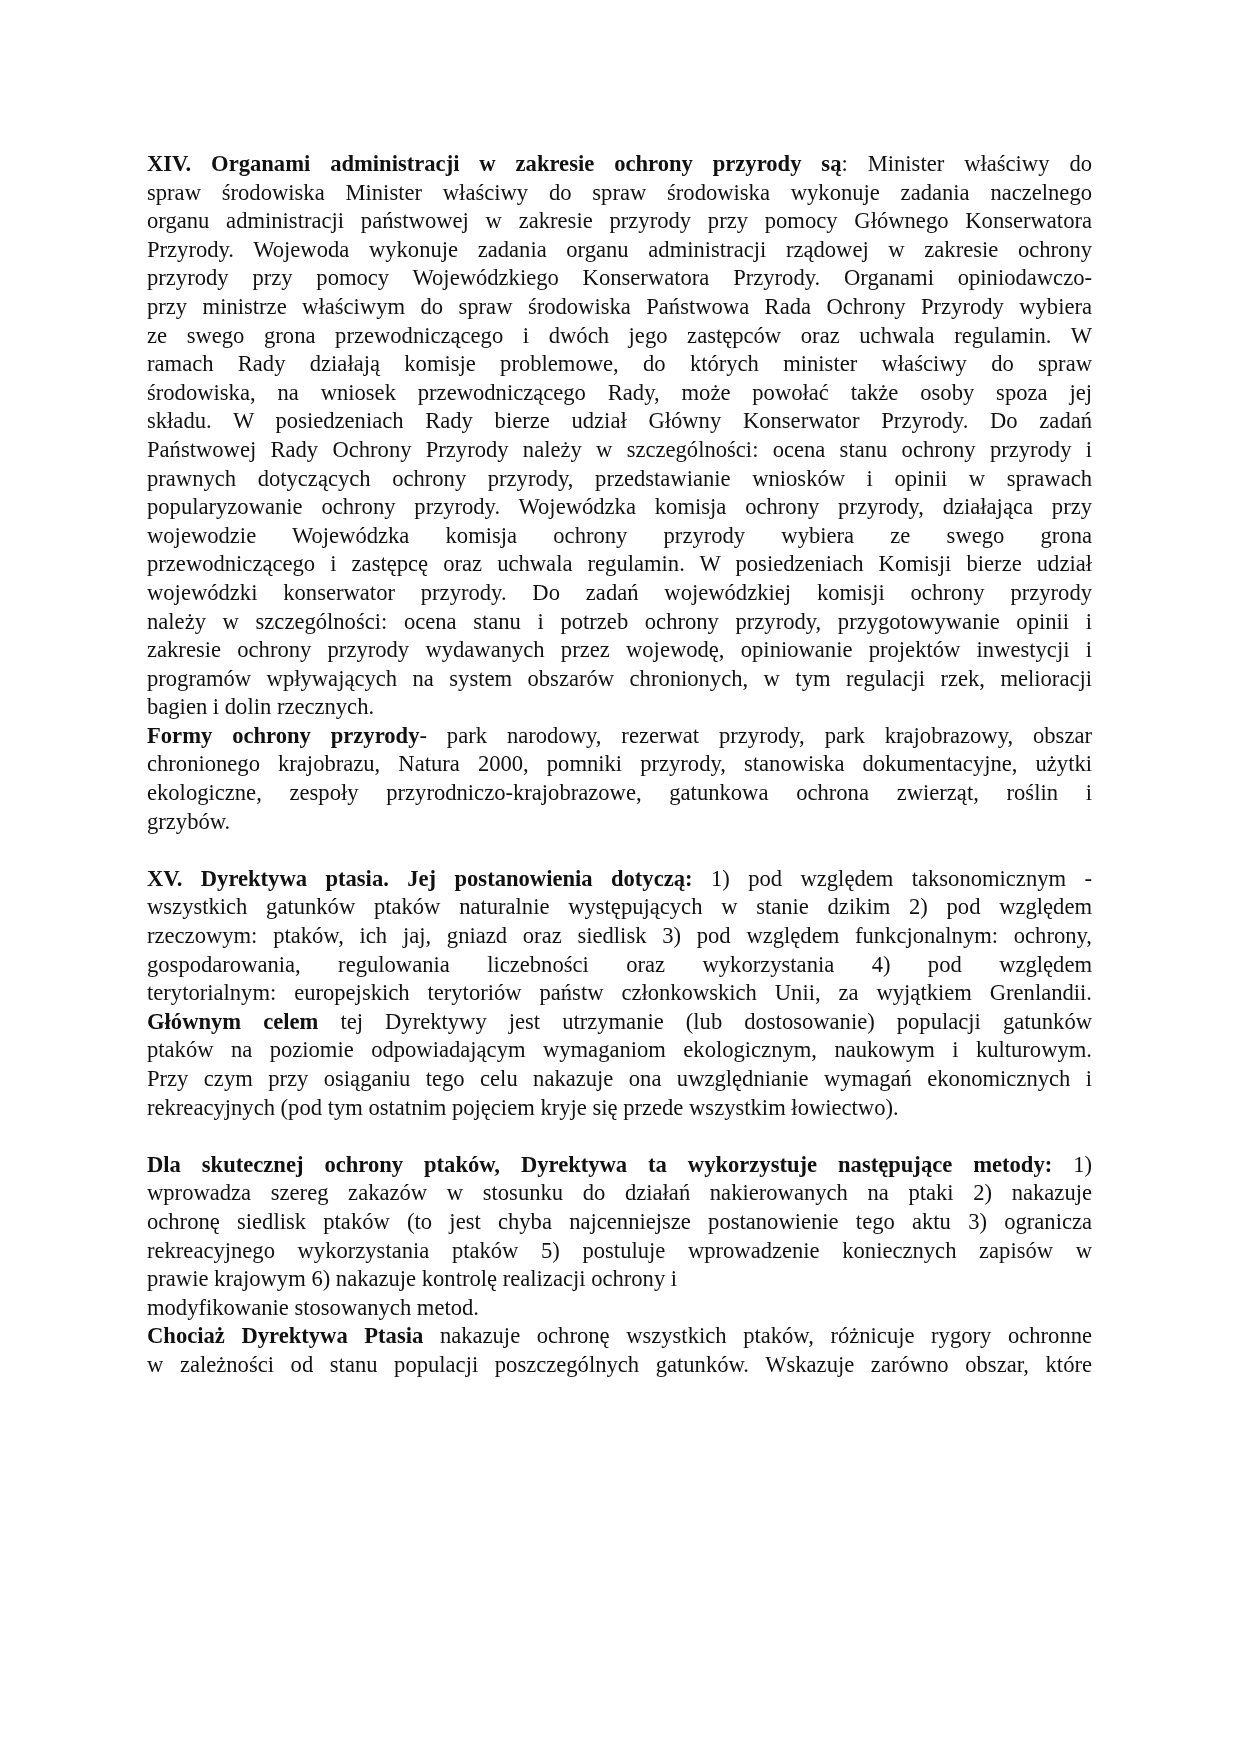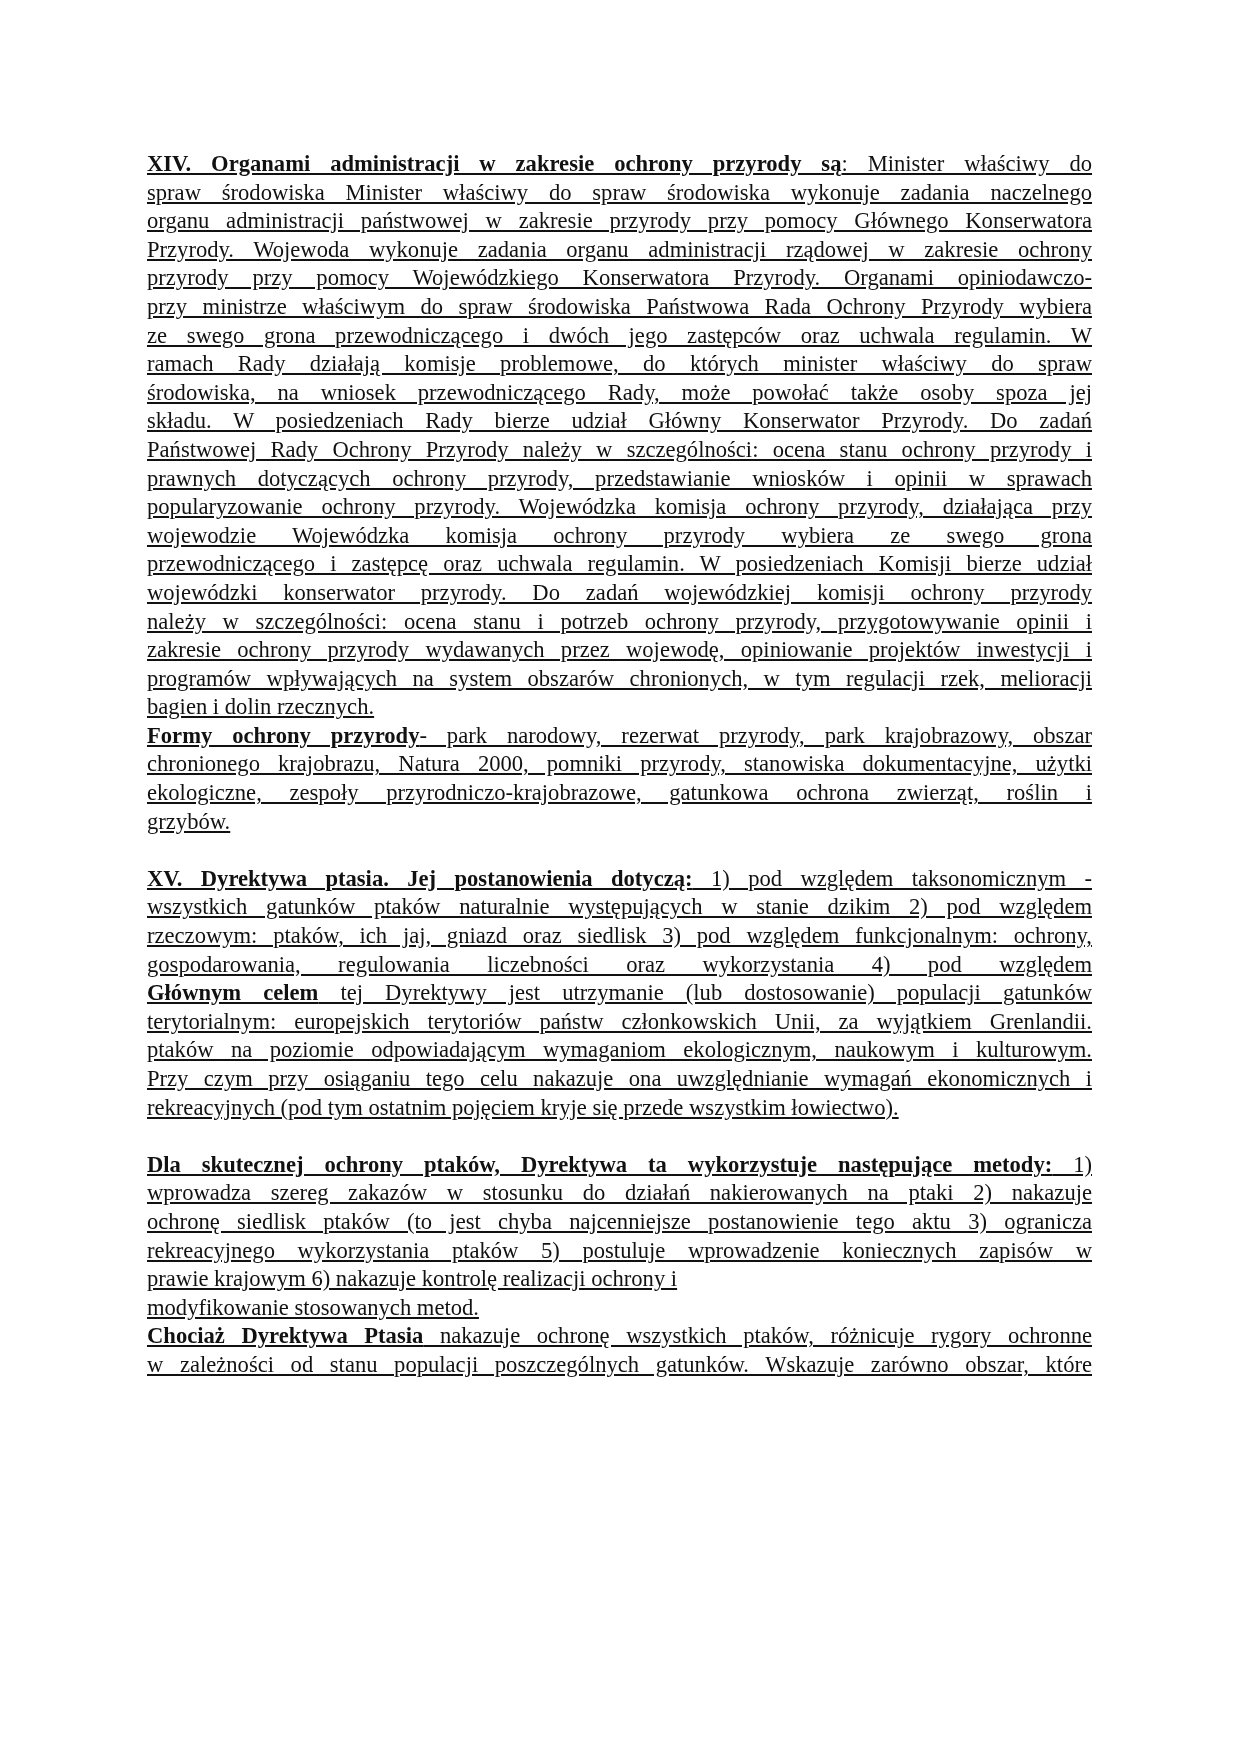--- a/index.html
+++ b/index.html
@@ -3,21 +3,21 @@
 <meta charset="utf-8">
 <style>
   html, body { margin: 0; padding: 0; background: #ffffff; }
   body { width: 1240px; height: 1754px; position: relative; overflow: hidden; }
   .page {
     position: absolute; left: 147px; top: 150px; width: 945px;
     font-family: "Liberation Serif", serif; font-size: 22.6px; color: #111;
   }
   .line {
     height: 28.6px; line-height: 28.6px; white-space: nowrap;
-    text-align: justify; text-align-last: justify; text-decoration: underline;
+    text-align: justify; text-align-last: justify;
   }
   .line.last { text-align-last: left; }
   .blank { height: 28.6px; }
   b { font-weight: bold; }
 </style>
 </head>
 <body>
 
 <div class="page" id="page">
     <div>
@@ -45,22 +45,22 @@
       <div class="line"><span>chronionego krajobrazu, Natura 2000, pomniki przyrody, stanowiska dokumentacyjne, użytki</span></div>
       <div class="line"><span>ekologiczne, zespoły przyrodniczo-krajobrazowe, gatunkowa ochrona zwierząt, roślin i</span></div>
       <div class="line last"><span>grzybów.</span></div>
     </div>
     <div class="blank"></div>
     <div>
       <div class="line"><b>XV. Dyrektywa ptasia. Jej postanowienia dotyczą:</b><span> 1) pod względem taksonomicznym -</span></div>
       <div class="line"><span>wszystkich gatunków ptaków naturalnie występujących w stanie dzikim 2) pod względem</span></div>
       <div class="line"><span>rzeczowym: ptaków, ich jaj, gniazd oraz siedlisk 3) pod względem funkcjonalnym: ochrony,</span></div>
       <div class="line"><span>gospodarowania, regulowania liczebności oraz wykorzystania 4) pod względem</span></div>
+      <div class="line"><span>terytorialnym: europejskich terytoriów państw członkowskich Unii, za wyjątkiem Grenlandii.</span></div>
       <div class="line"><b>Głównym celem</b><span> tej Dyrektywy jest utrzymanie (lub dostosowanie) populacji gatunków</span></div>
-      <div class="line"><span>terytorialnym: europejskich terytoriów państw członkowskich Unii, za wyjątkiem Grenlandii.</span></div>
       <div class="line"><span>ptaków na poziomie odpowiadającym wymaganiom ekologicznym, naukowym i kulturowym.</span></div>
       <div class="line"><span>Przy czym przy osiąganiu tego celu nakazuje ona uwzględnianie wymagań ekonomicznych i</span></div>
       <div class="line last"><span>rekreacyjnych (pod tym ostatnim pojęciem kryje się przede wszystkim łowiectwo).</span></div>
     </div>
     <div class="blank"></div>
     <div>
       <div class="line"><b>Dla skutecznej ochrony ptaków, Dyrektywa ta wykorzystuje następujące metody:</b><span> 1)</span></div>
       <div class="line"><span>wprowadza szereg zakazów w stosunku do działań nakierowanych na ptaki 2) nakazuje</span></div>
       <div class="line"><span>ochronę siedlisk ptaków (to jest chyba najcenniejsze postanowienie tego aktu 3) ogranicza</span></div>
       <div class="line"><span>rekreacyjnego wykorzystania ptaków 5) postuluje wprowadzenie koniecznych zapisów w</span></div>

